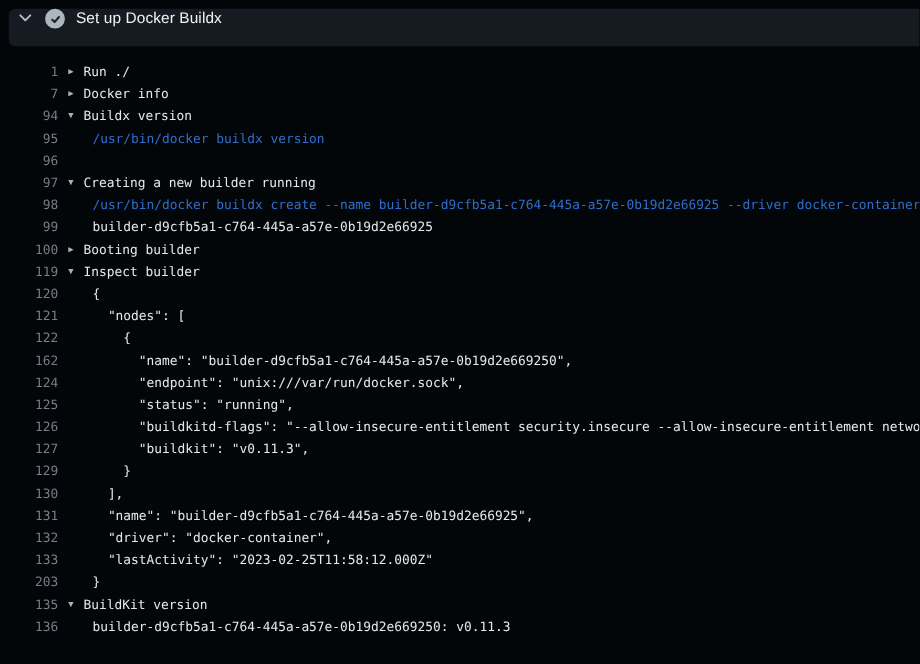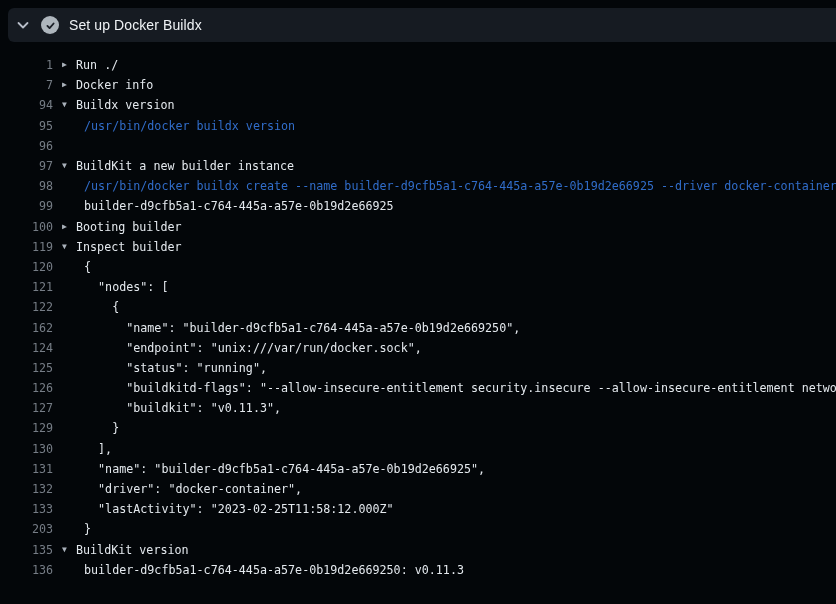--- a/index.html
+++ b/index.html
@@ -22,21 +22,21 @@
     position:relative;
   }
   
   .step-header{
     position:absolute;
     top:8px;left:8px;right:0;
     height:34px;
     background:var(--header-bg);
     border-radius:6px 0 0 6px;
     display:flex;
-    align-items:center;
+    align-items:flex-start;
     cursor:pointer;
   }
   .chev-box{
     width:16px;height:16px;
     margin-left:7px;
     display:flex;align-items:center;justify-content:center;
     flex:none;
   }
   .check-circle{
     width:18px;height:18px;
@@ -129,21 +129,21 @@
     <span class="arrow"></span>
     <span class="text">/usr/bin/docker buildx version</span>
   </div>
     <div class="row output">
     <span class="ln">96</span>
     <span class="arrow"></span>
   </div>
     <div class="row group-expanded">
     <span class="ln">97</span>
     <span class="arrow">▼</span>
-    <span class="text">BuildKit a new builder instance</span>
+    <span class="text">Creating a new builder running</span>
   </div>
     <div class="row command">
     <span class="ln">98</span>
     <span class="arrow"></span>
     <span class="text">/usr/bin/docker buildx create --name builder-d9cfb5a1-c764-445a-a57e-0b19d2e66925 --driver docker-container</span>
   </div>
     <div class="row output">
     <span class="ln">99</span>
     <span class="arrow"></span>
     <span class="text">builder-d9cfb5a1-c764-445a-a57e-0b19d2e66925</span>

